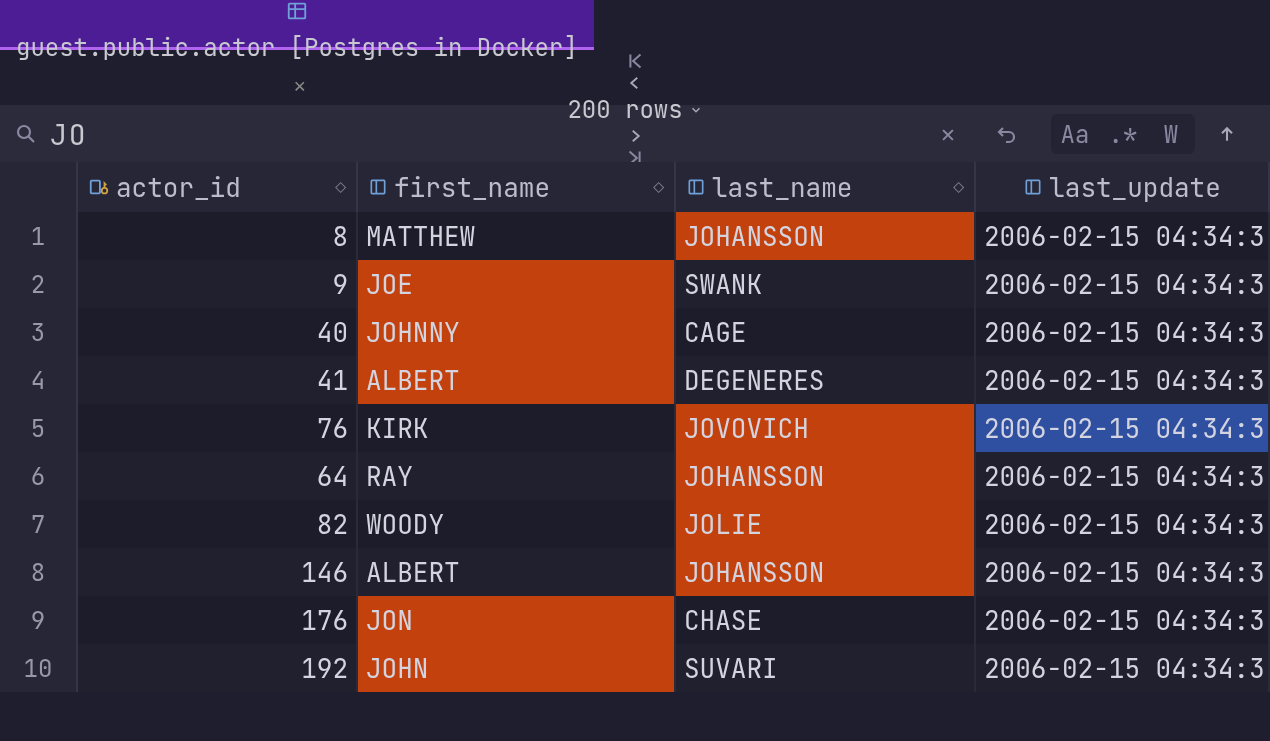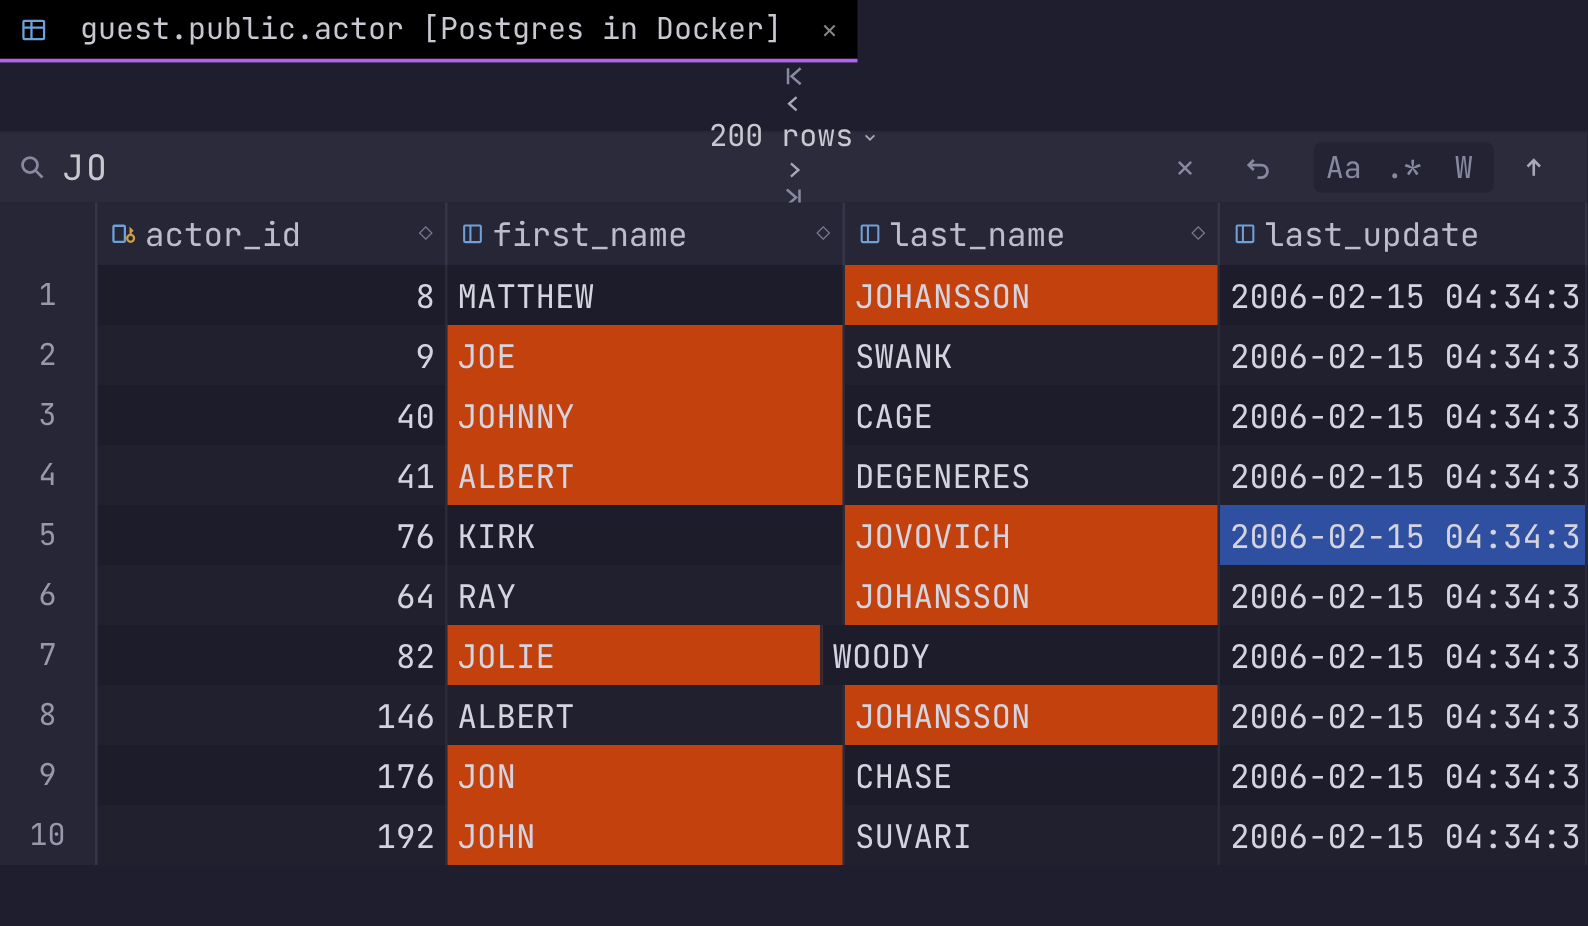--- a/index.html
+++ b/index.html
@@ -14,26 +14,27 @@
 }
 .tab-bar {
   display: flex;
   background: #1e1e2e;
   height: 50px;
   align-items: stretch;
 }
 .tab {
   display: flex;
   align-items: center;
-  gap: 26px;
+  gap: 10px;
   padding: 0 16px;
-  background: #000000;
+  background: #4c1d95;
   border-bottom: 3px solid #b064f0;
   color: #c8c8d0;
   font-size: 24px;
+  flex-direction: column;
 }
 .tab .close { color: #888; font-size: 20px; margin-left: 6px; cursor: pointer; }
 .toolbar {
   display: flex;
   align-items: center;
   gap: 0;
   height: 56px;
   padding: 0 14px;
   background: #1e1e2e;
   border-bottom: 1px solid #2b2b3b;
@@ -136,20 +137,21 @@
 }
 .col-h {
   display: flex;
   align-items: center;
   gap: 6px;
   padding: 0 10px;
   border-right: 2px solid #35354a;
   color: #bcbccc;
   font-size: 26px;
   position: relative;
+  justify-content: center;
 }
 .col-h .sort {
   margin-left: auto;
   color: #7a7a90;
   font-size: 18px;
 }
 .col-actor { width: 280px; }
 .col-first { width: 318px; }
 .col-last  { width: 300px; }
 .col-lastu { flex: 1; min-width: 290px; }
@@ -397,22 +399,22 @@
       <div class="grid-row alt">
         <div class="gutter">6</div>
         <div class="cell right col-actor">64</div>
         <div class="cell col-first ">RAY</div>
         <div class="cell col-last hl">JOHANSSON</div>
         <div class="cell col-lastu ">2006-02-15 04:34:3</div>
       </div>
       <div class="grid-row">
         <div class="gutter">7</div>
         <div class="cell right col-actor">82</div>
+        <div class="cell col-first ">WOODY</div>
         <div class="cell col-last hl">JOLIE</div>
-        <div class="cell col-first ">WOODY</div>
         <div class="cell col-lastu ">2006-02-15 04:34:3</div>
       </div>
       <div class="grid-row alt">
         <div class="gutter">8</div>
         <div class="cell right col-actor">146</div>
         <div class="cell col-first ">ALBERT</div>
         <div class="cell col-last hl">JOHANSSON</div>
         <div class="cell col-lastu ">2006-02-15 04:34:3</div>
       </div>
       <div class="grid-row">

